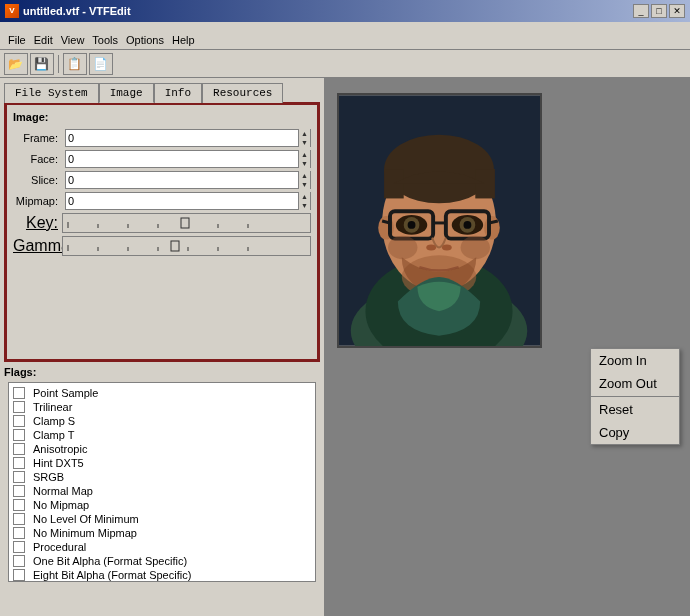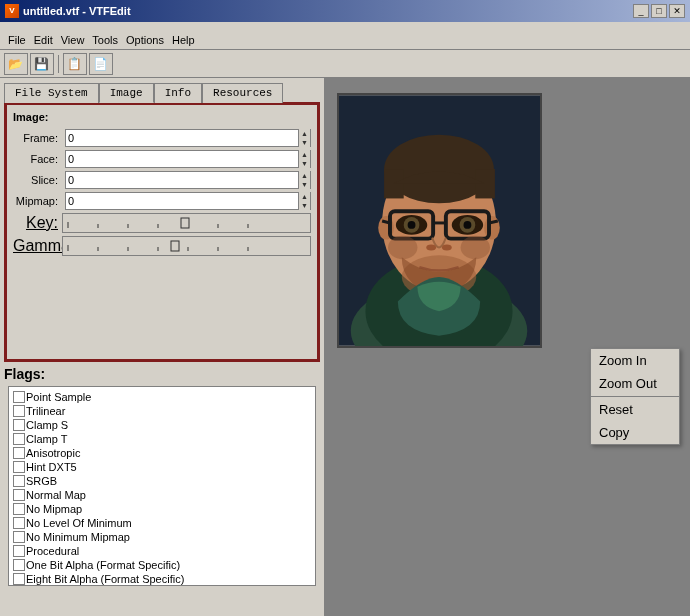--- a/index.html
+++ b/index.html
@@ -199,28 +199,28 @@
     .play-btn {
       display: block;
       margin: 8px auto;
       padding: 3px 40px;
       background: #d4d0c8;
       border: 1px solid #808080;
       cursor: pointer;
       font-size: 11px;
     }
     .flags-label {
-      font-size: 14px;
+      font-size: 11px;
       font-weight: bold;
       margin-bottom: 4px;
     }
     .flag-item {
       display: flex;
       align-items: center;
-      gap: 1px;
+      gap: 8px;
       margin-bottom: 2px;
     }
     .flag-checkbox {
       width: 12px; height: 12px;
       border: 1px solid #808080;
       background: white;
       cursor: pointer;
       flex-shrink: 0;
     }
     .flag-text {

